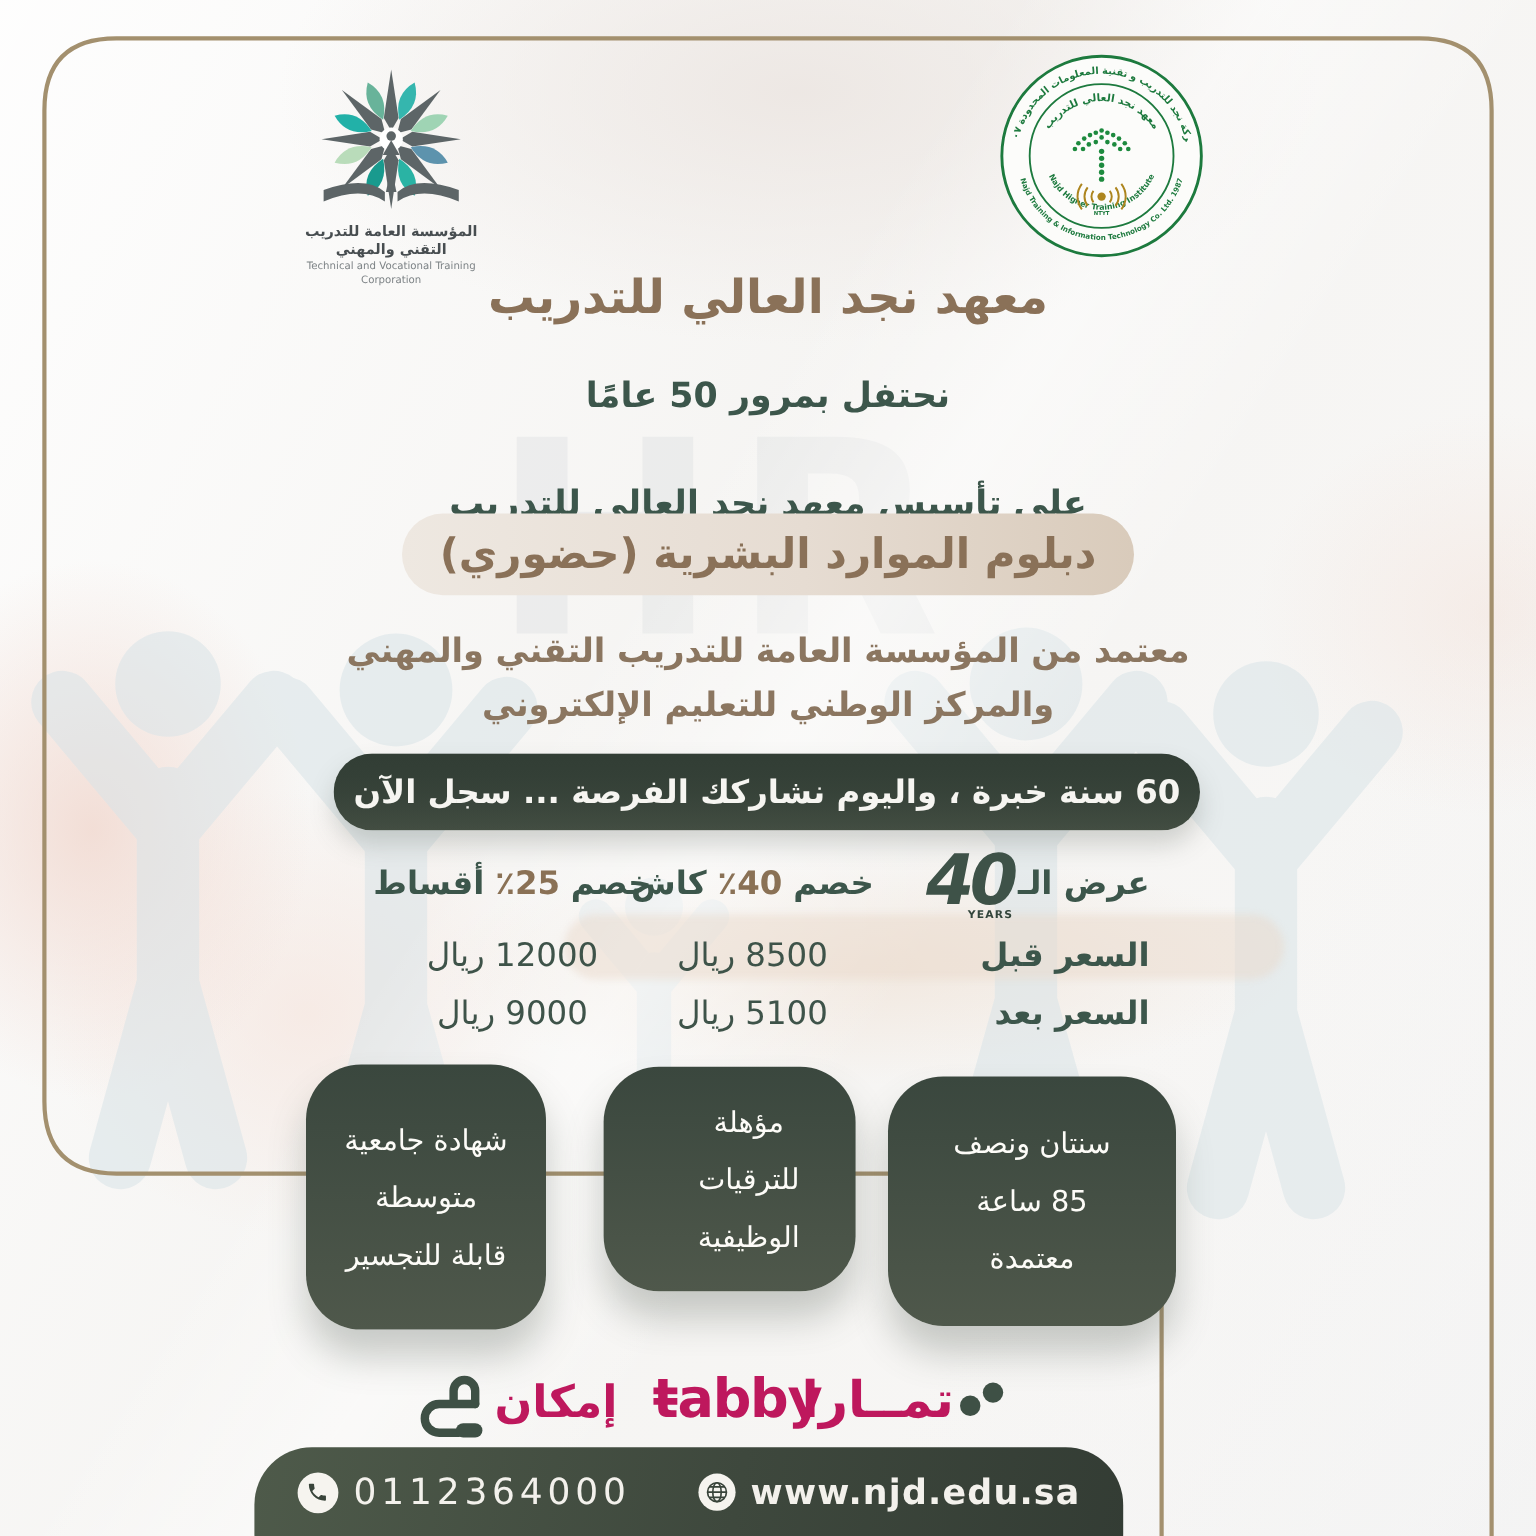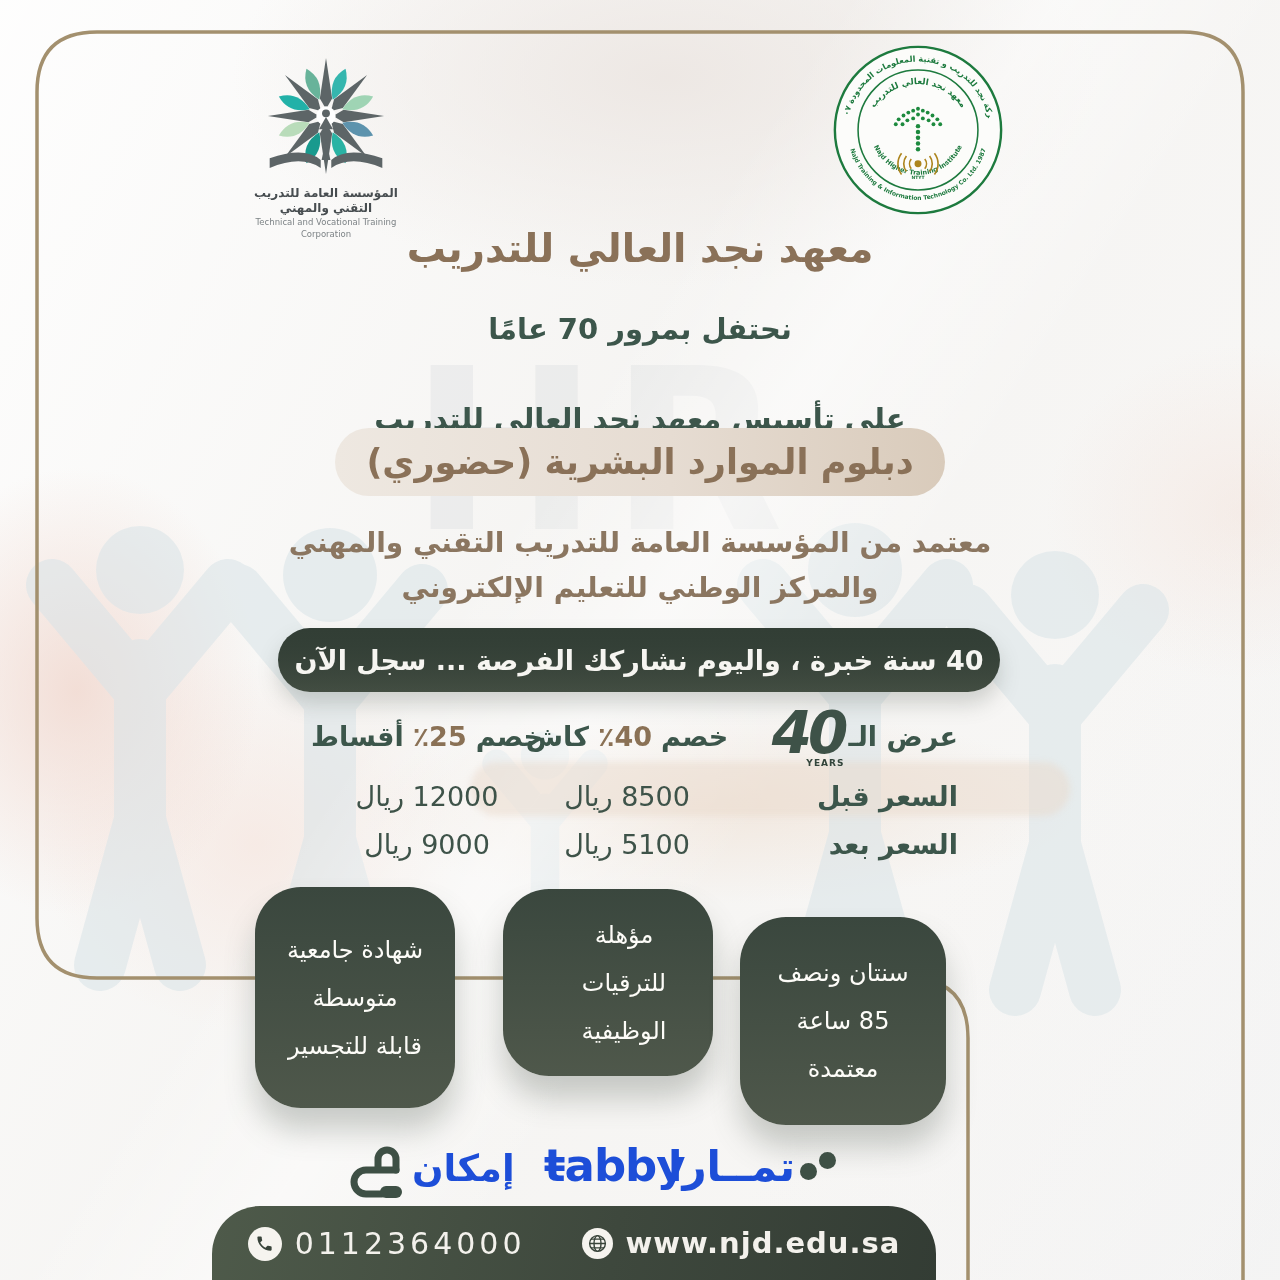--- a/index.html
+++ b/index.html
@@ -65,23 +65,23 @@
   .forty .num{font-size:58px;line-height:60px;font-weight:800;font-style:italic;color:#3e5248;letter-spacing:-4px;}
   .forty .yrs{position:absolute;right:0px;bottom:1px;font-size:9px;font-weight:bold;letter-spacing:1px;color:#33453b;}
   
   .feature{position:absolute;border-radius:46px;color:#fdfcf8;direction:rtl;
     background:linear-gradient(180deg,#3a473e 0%,#4f584b 100%);
     box-shadow:0 22px 30px rgba(85,95,85,.30);
     display:flex;flex-direction:column;align-items:center;justify-content:center;
     gap:20px;font-size:24px;text-align:center;}
   .f1{left:255px;top:887px;width:200px;height:221px;}
   .f2{left:503px;top:889px;width:178px;height:187px;padding-left:32px;}
-  .f3{left:740px;top:897px;width:206px;height:208px;margin-top:20px;}
-  
-  .pay{position:absolute;color:#1d4ed8;}
+  .f3{left:740px;top:897px;width:240px;height:208px;}
+  
+  .pay{position:absolute;color:#be185d;}
   .tamara-word{left:668px;top:1142px;font-size:42px;font-weight:bold;direction:rtl;}
   .tamara-dot{position:absolute;border-radius:50%;background:#3e5045;width:17px;height:17px;}
   .td1{left:800px;top:1163px;}
   .td2{left:819px;top:1152px;}
   .tabby-word{left:523px;top:1139px;font-size:45px;font-weight:800;letter-spacing:-1px;}
   .emkan-word{left:412px;top:1147px;font-size:37px;font-weight:bold;direction:rtl;}
   .emkan-icon{position:absolute;left:344px;top:1140px;width:64px;height:60px;}
   
   .contact{position:absolute;left:212px;top:1206px;width:724px;height:120px;border-radius:48px;
     background:linear-gradient(100deg,#4e5a4a 0%,#3e483d 55%,#333c34 100%);
@@ -217,31 +217,31 @@
       <path d="M -17 24 A 18 18 0 0 0 -17 46"></path>
       <path d="M 7 30 A 8 8 0 0 1 7 40"></path>
       <path d="M 12 27 A 13 13 0 0 1 12 43"></path>
       <path d="M 17 24 A 18 18 0 0 1 17 46"></path>
       <circle cx="0" cy="35" r="3.6" fill="#ad851e" stroke="none"></circle>
     </g>
     <text x="0" y="51" font-size="4.6" fill="#1d7a3e" text-anchor="middle" font-weight="bold">NTYT</text>
   </svg>
 
   <div class="title">معهد نجد العالي للتدريب</div>
-  <div class="sub1">نحتفل بمرور 70 عامًا</div>
+  <div class="sub1">نحتفل بمرور 50 عامًا</div>
   <div class="sub2">على تأسيس معهد نجد العالي للتدريب</div>
 
   <div class="diploma-pill">دبلوم الموارد البشرية (حضوري)</div>
 
   <div class="accred">
     <div>معتمد من المؤسسة العامة للتدريب التقني والمهني</div>
     <div>والمركز الوطني للتعليم الإلكتروني</div>
   </div>
 
-  <div class="banner">40 سنة خبرة ، واليوم نشاركك الفرصة ... سجل الآن</div>
+  <div class="banner">60 سنة خبرة ، واليوم نشاركك الفرصة ... سجل الآن</div>
 
   <div class="price-glow"></div>
   <div class="pricing">
     <div class="cell lbl offer-cell">
       <span>عرض الـ</span>
       <span class="forty">
         <span class="num">40</span>
         <span class="yrs">YEARS</span>
       </span>
     </div>

